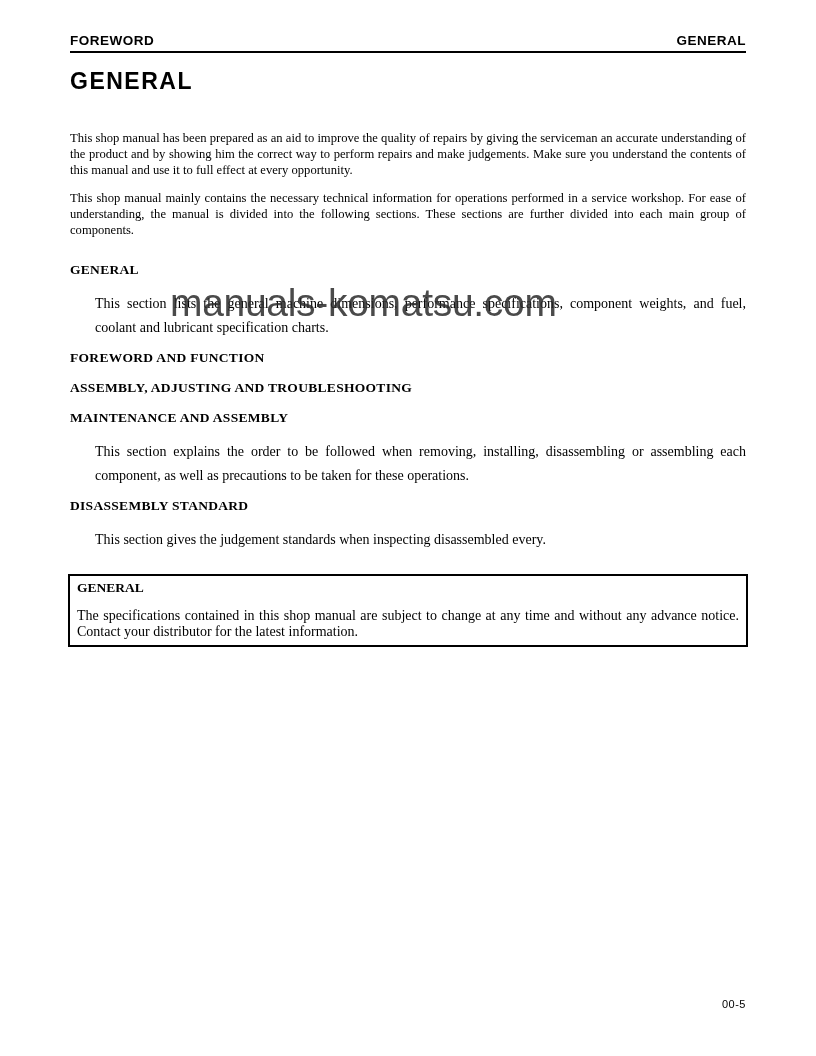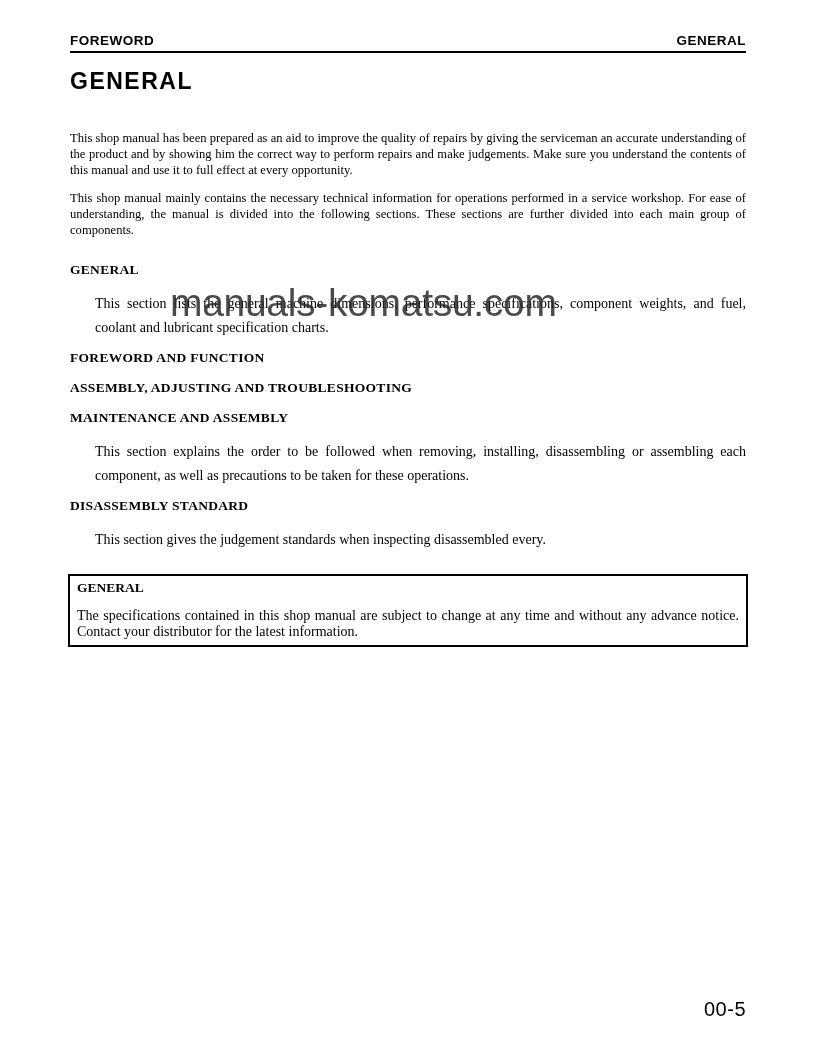--- a/index.html
+++ b/index.html
@@ -84,21 +84,21 @@
     letter-spacing: -0.3px;
     color: rgba(42, 42, 42, 0.85);
     white-space: nowrap;
     pointer-events: none;
   }
   .page-number {
     position: absolute;
     right: 70px;
     top: 998px;
     font-family: "Liberation Sans", sans-serif;
-    font-size: 20px;
+    font-size: 11px;
     letter-spacing: 0.5px;
   }
 </style>
 </head>
 <body>
 
 <div class="page">
   <div class="content">
 
     <div class="running-header">

